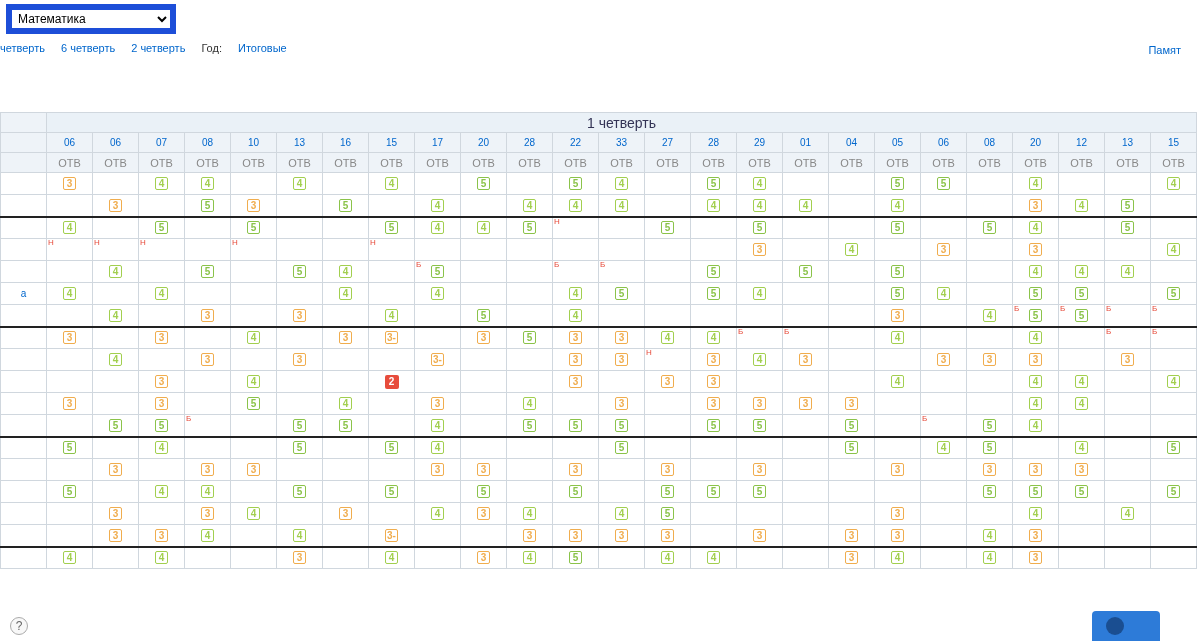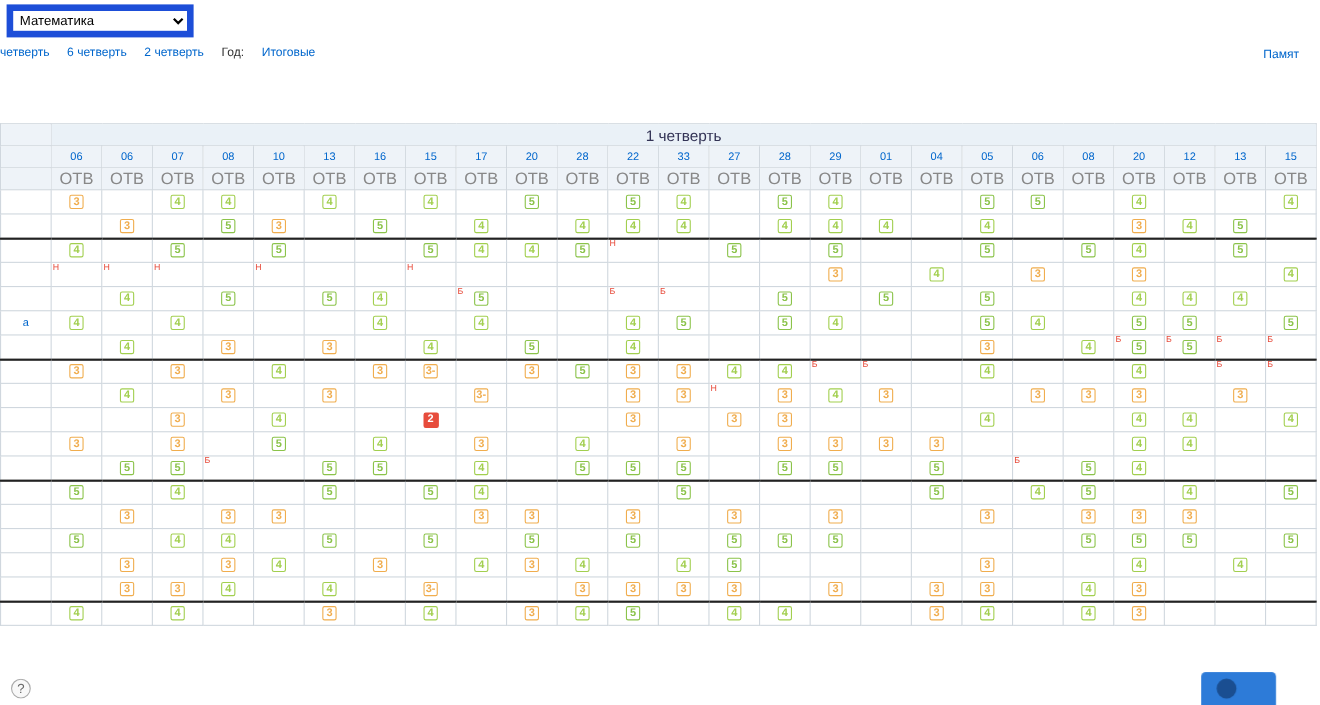--- a/index.html
+++ b/index.html
@@ -64,21 +64,21 @@
   }
   table.grid th.month {
     background: #eef3f8;
     color: #4472a8;
   }
   table.grid th.day a, table.grid th.day span {
     color: #0066cc;
     text-decoration: none;
     font-size: 10px;
   }
-  table.grid th.sub { color: #888; font-size: 15px; }
+  table.grid th.sub { color: #888; font-size: 11px; }
   tr.hrule td { border-top: 2px solid #222; }
   .side-label {
     width: 26px;
     text-align: right;
     padding-right: 2px;
     color: #0066cc;
     font-size: 10px;
     border-left: none;
   }
 

